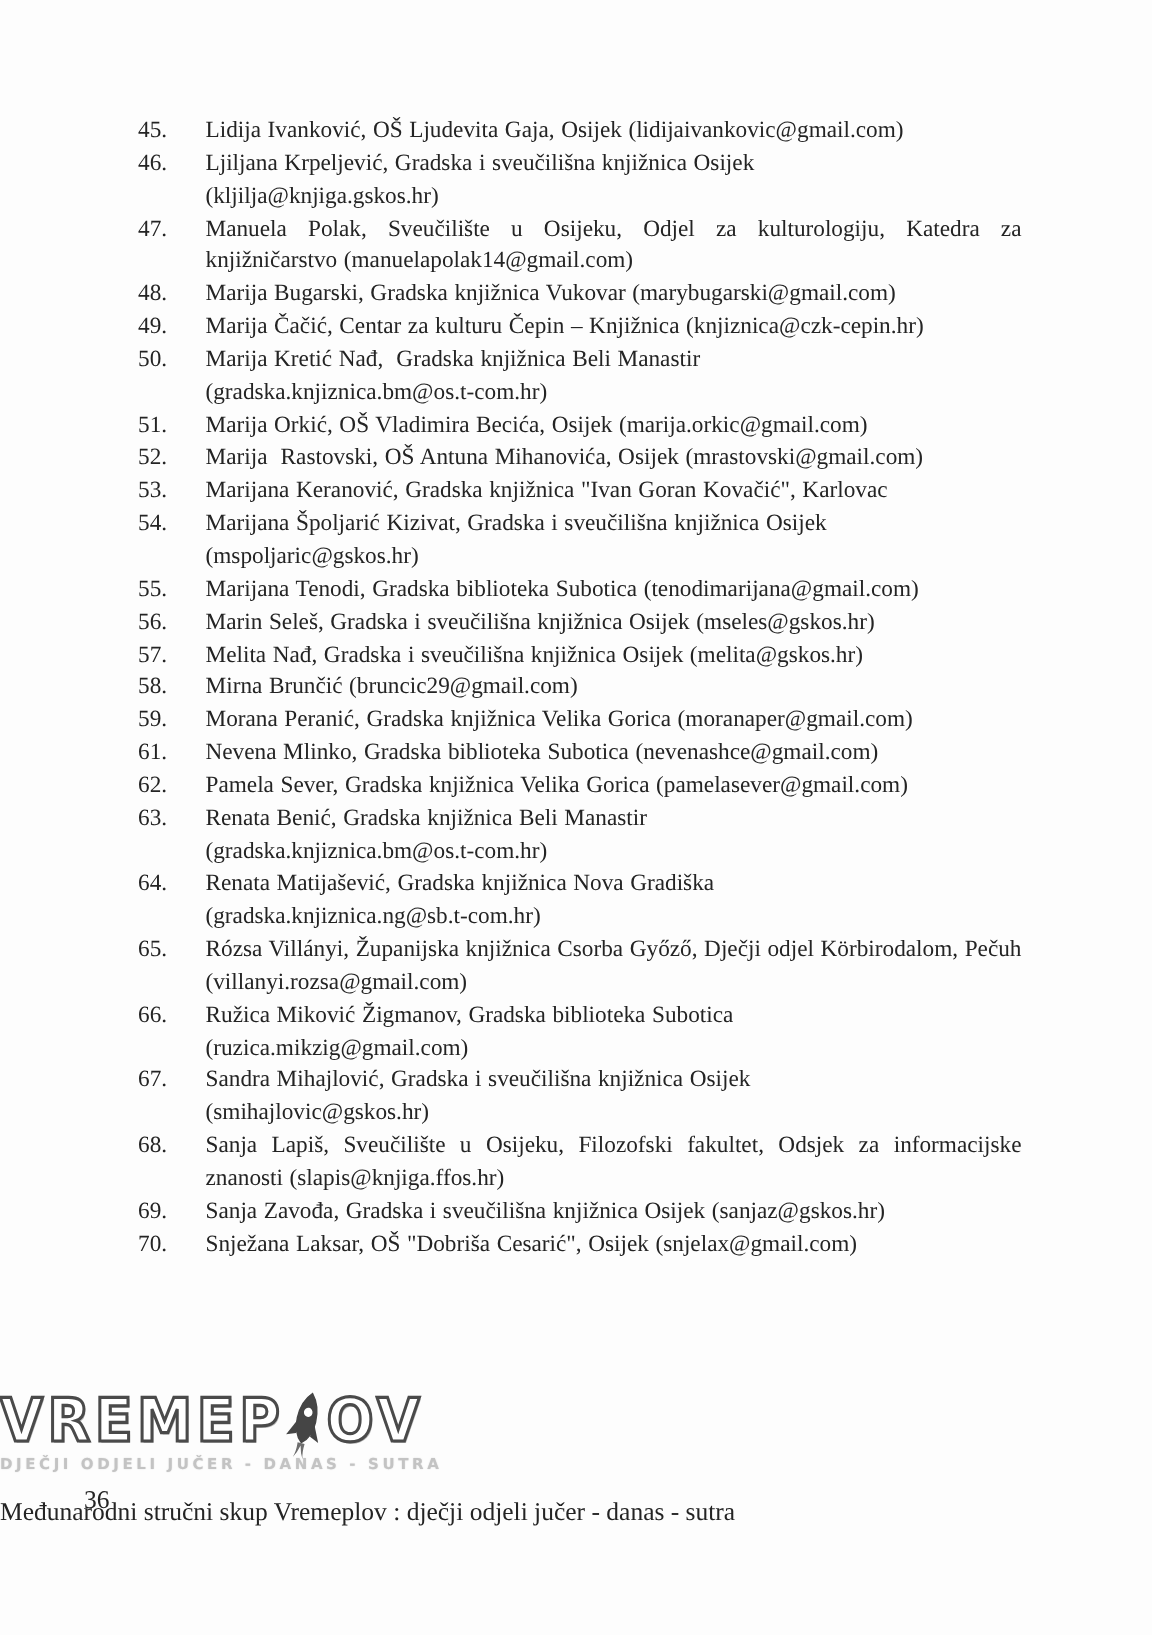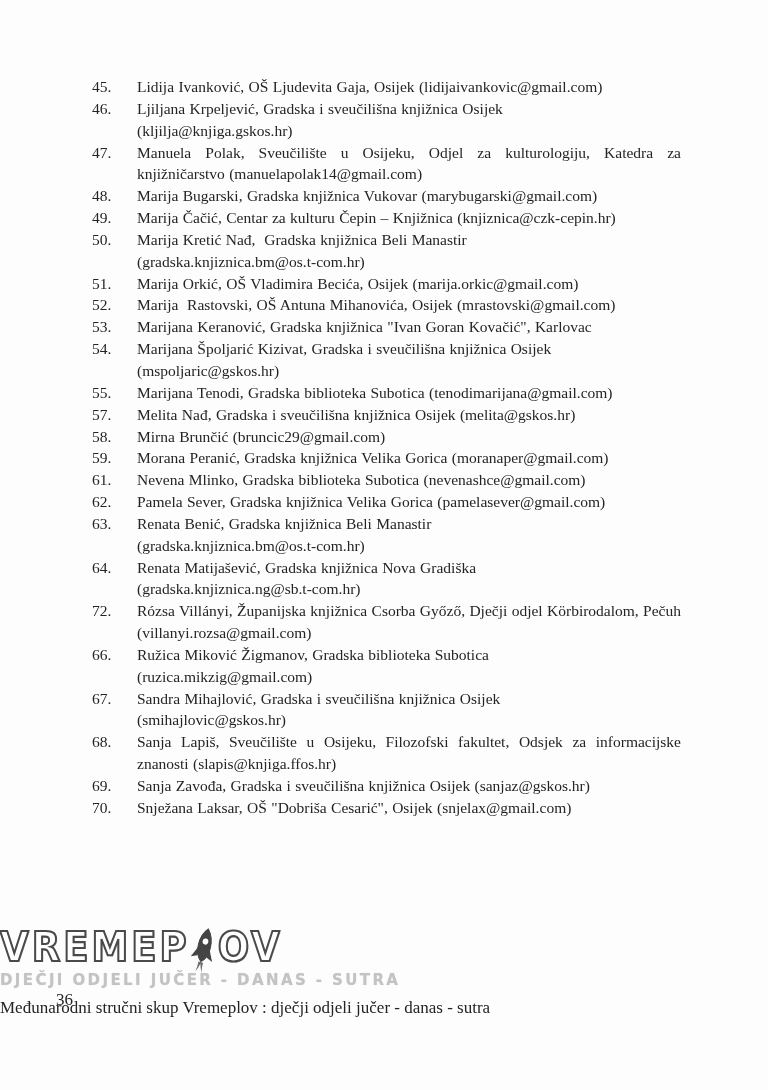--- a/index.html
+++ b/index.html
@@ -70,21 +70,21 @@
     display: inline-block;
     width: 26px;
     height: 44px;
     margin: 0 1px;
     transform: rotate(14deg) translateY(2px);
   }
   .logo-tagline {
     margin-top: 1px;
     font-family: "DejaVu Sans", sans-serif;
     font-weight: bold;
-    font-size: 15px;
+    font-size: 10px;
     letter-spacing: 2.4px;
     color: #c3c3c3;
     text-shadow: 0 0 1px #d8d8d8;
   }
   
   .page-number {
     position: absolute;
     left: 56px;
     top: 990px;
     font-size: 17px;
@@ -155,20 +155,24 @@
       <span class="num">54.</span>
       <div class="txt">Marijana Špoljarić Kizivat, Gradska i sveučilišna knjižnica Osijek
 (mspoljaric@gskos.hr)</div>
     </div>
 
     <div class="entry">
       <span class="num">55.</span>
       <div class="txt">Marijana Tenodi, Gradska biblioteka Subotica (tenodimarijana@gmail.com)</div>
     </div>
 
+    <div class="entry">
+      <span class="num">56.</span>
+      <div class="txt">Marin Seleš, Gradska i sveučilišna knjižnica Osijek (mseles@gskos.hr)</div>
+    </div>
 
     <div class="entry">
       <span class="num">57.</span>
       <div class="txt">Melita Nađ, Gradska i sveučilišna knjižnica Osijek (melita@gskos.hr)</div>
     </div>
 
     <div class="entry">
       <span class="num">58.</span>
       <div class="txt">Mirna Brunčić (bruncic29@gmail.com)</div>
     </div>
@@ -195,21 +199,21 @@
 (gradska.knjiznica.bm@os.t-com.hr)</div>
     </div>
 
     <div class="entry">
       <span class="num">64.</span>
       <div class="txt">Renata Matijašević, Gradska knjižnica Nova Gradiška
 (gradska.knjiznica.ng@sb.t-com.hr)</div>
     </div>
 
     <div class="entry">
-      <span class="num">72.</span>
+      <span class="num">65.</span>
       <div class="txt">Rózsa Villányi, Županijska knjižnica Csorba Győző, Dječji odjel Körbiroda­lom, Pečuh (villanyi.rozsa@gmail.com)</div>
     </div>
 
     <div class="entry">
       <span class="num">66.</span>
       <div class="txt">Ružica Miković Žigmanov, Gradska biblioteka Subotica
 (ruzica.mikzig@gmail.com)</div>
     </div>
 
     <div class="entry">

